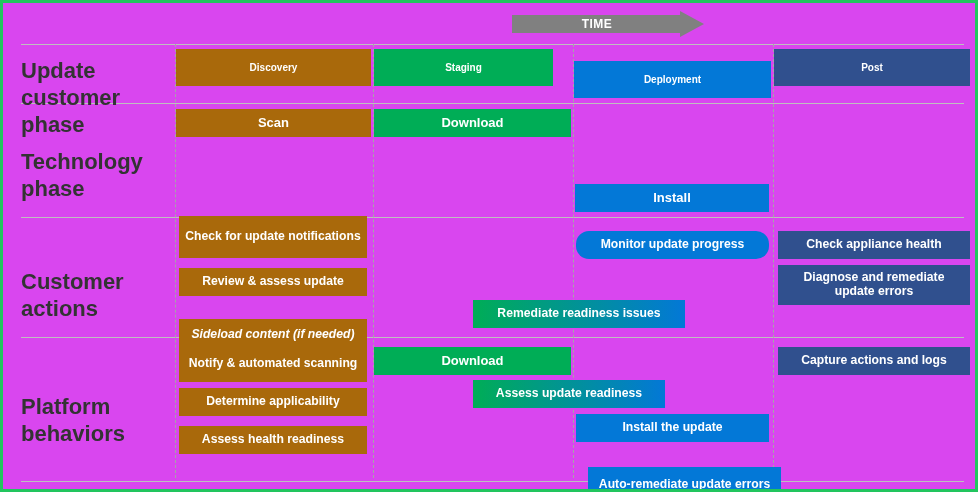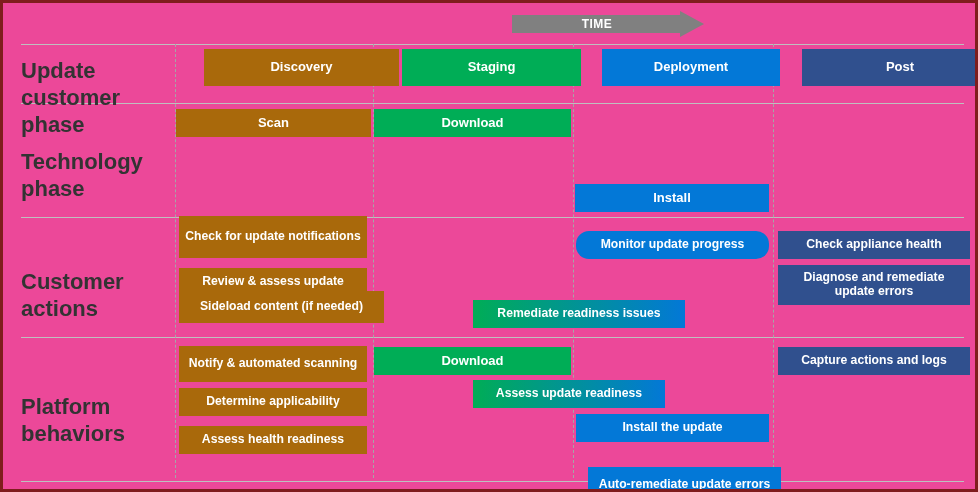--- a/index.html
+++ b/index.html
@@ -7,23 +7,23 @@
     padding: 0;
     background: #ffffff;
   }
   body {
     font-family: "Liberation Sans", sans-serif;
   }
   #canvas {
     position: relative;
     width: 978px;
     height: 492px;
-    background: #ec4899;
+    background: #d946ef;
     box-sizing: border-box;
-    border: 3px solid #7f1d1d;
+    border: 3px solid #22c55e;
     overflow: hidden;
   }
 
   
   #time-arrow-wrap {
     position: absolute;
     left: 509px;
     top: 8px;
     width: 192px;
     height: 26px;
@@ -76,21 +76,21 @@
     box-sizing: border-box;
     display: flex;
     align-items: center;
     justify-content: center;
     text-align: center;
     color: #ffffff;
     font-weight: bold;
     line-height: 1.12;
     padding: 0 4px;
   }
-  .bar.header { font-size: 13px; margin-left: 28px; }
+  .bar.header { font-size: 10px; }
   .bar.sub    { font-size: 13px; }
   .bar.task   { font-size: 12.2px; }
 
   .c-brown  { background: #a9690b; }
   .c-green  { background: #00ad56; }
   .c-blue   { background: #0378d7; }
   .c-navy   { background: #30508e; }
   .c-grad   { background: linear-gradient(to right, #00ad56 0%, #0378d7 100%); }
 </style>
 </head>
@@ -116,30 +116,30 @@
   <div class="vrule" style="left:570px;"></div>
   <div class="vrule" style="left:770px;"></div>
 
   <div class="row-label" style="top:55px;">Update customer phase</div>
   <div class="row-label" style="top:146px;">Technology phase</div>
   <div class="row-label" style="top:266px;">Customer actions</div>
   <div class="row-label" style="top:391px;">Platform behaviors</div>
 
   <div class="bar header c-brown" style="left:173px; top:46px; width:195px; height:37px;">Discovery</div>
   <div class="bar header c-green" style="left:371px; top:46px; width:179px; height:37px;">Staging</div>
-  <div class="bar header c-blue" style="left:571px; top:46px; width:178px; height:37px;">Deployment</div>
+  <div class="bar header c-blue" style="left:571px; top:58px; width:197px; height:37px;">Deployment</div>
   <div class="bar header c-navy" style="left:771px; top:46px; width:196px; height:37px;">Post</div>
 
   <div class="bar sub c-brown" style="left:173px; top:106px; width:195px; height:28px;">Scan</div>
   <div class="bar sub c-green" style="left:371px; top:106px; width:197px; height:28px;">Download</div>
   <div class="bar sub c-blue" style="left:572px; top:181px; width:194px; height:28px;">Install</div>
 
   <div class="bar task c-brown" style="left:176px; top:213px; width:188px; height:42px;">Check for update notifications</div>
   <div class="bar task c-brown" style="left:176px; top:265px; width:188px; height:28px;">Review &amp; assess update</div>
-  <div class="bar task c-brown" style="left:176px; top:288px; width:205px; height:32px;">Sideload content (if needed)</div>
+  <div class="bar task c-brown" style="left:176px; top:316px; width:188px; height:32px;font-style:italic;">Sideload content (if needed)</div>
   <div class="bar task c-grad" style="left:470px; top:297px; width:212px; height:28px;">Remediate readiness issues</div>
   <div class="bar task c-blue" style="left:573px; top:228px; width:193px; height:28px;border-radius:13px;">Monitor update progress</div>
   <div class="bar task c-navy" style="left:775px; top:228px; width:192px; height:28px;">Check appliance health</div>
   <div class="bar task c-navy" style="left:775px; top:262px; width:192px; height:40px;">Diagnose and remediate update errors</div>
 
   <div class="bar task c-brown" style="left:176px; top:343px; width:188px; height:36px;">Notify &amp; automated scanning</div>
   <div class="bar task c-brown" style="left:176px; top:385px; width:188px; height:28px;">Determine applicability</div>
   <div class="bar task c-brown" style="left:176px; top:423px; width:188px; height:28px;">Assess health readiness</div>
   <div class="bar sub c-green" style="left:371px; top:344px; width:197px; height:28px;">Download</div>
   <div class="bar task c-grad" style="left:470px; top:377px; width:192px; height:28px;">Assess update readiness</div>

